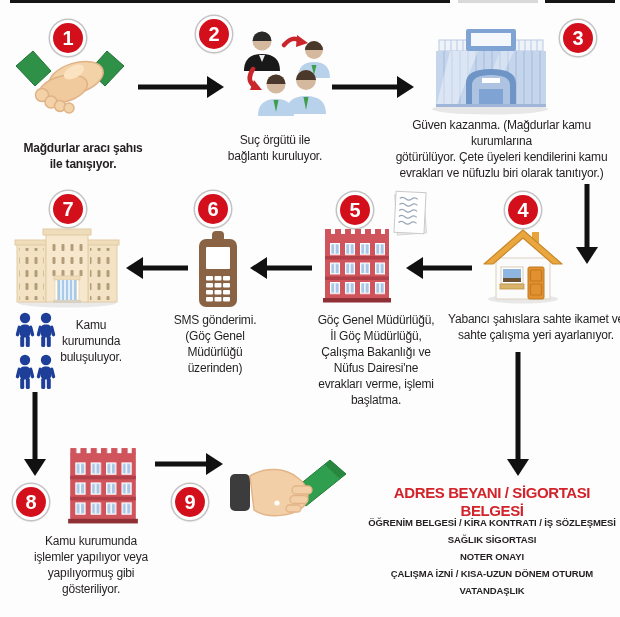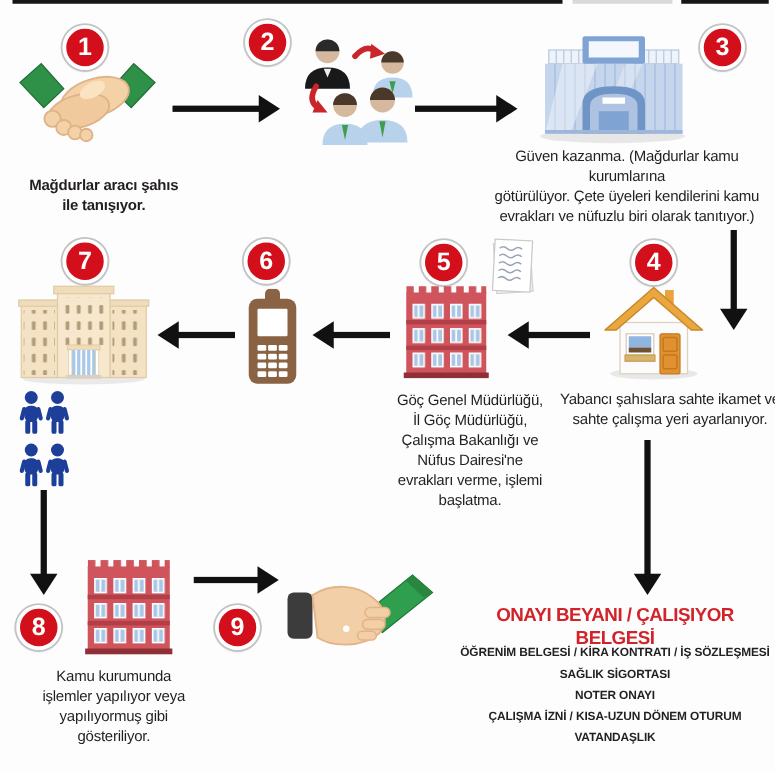--- a/index.html
+++ b/index.html
@@ -116,20 +116,22 @@
     <polygon points="35.5,72 38,84 40.5,72" fill="#3f9e4d"></polygon>
     <circle cx="68" cy="52" r="10" fill="#d4b99e"></circle>
     <path d="M58,52 a10,10 0 0 1 20,0 z" fill="#4a382a"></path>
     <path d="M48,86 q0,-18 20,-18 q20,0 20,18 z" fill="#b9d2ec"></path>
     <polygon points="65.5,69 68,82 70.5,69" fill="#3f9e4d"></polygon>
     <path d="M46,17 Q55,7 62,13" stroke="#c9252b" stroke-width="4.5" fill="none" stroke-linecap="round"></path>
     <polygon points="59,7 70,15 58,19" fill="#c9252b"></polygon>
     <path d="M15,41 Q8,52 16,58" stroke="#c9252b" stroke-width="4.5" fill="none" stroke-linecap="round"></path>
     <polygon points="12,62 24,62 16,52" fill="#c9252b"></polygon>
   </svg>
+  <div class="cap" style="left:212px;top:132px;width:126px;">Suç örgütü ile
+bağlantı kuruluyor.</div>
 
   <div class="harrow right" style="left:332px;top:75px;width:82px;">
       <div class="shaft"></div>
       <div class="head"></div>
     </div>
 
   <svg class="icon" style="left:426px;top:24px;" width="132" height="92" viewBox="0 0 132 92">
     <ellipse cx="64" cy="85" rx="58" ry="5.5" fill="#e7e7e7"></ellipse>
     <rect x="13" y="16" width="36" height="11" fill="#eef2f9" stroke="#b9c9e2"></rect>
     <path d="M19,16 v11 M25,16 v11 M31,16 v11 M37,16 v11 M43,16 v11" stroke="#b9c9e2" stroke-width="1"></path>
@@ -225,20 +227,24 @@
         <rect x="17.5" y="52" width="7" height="4.5" rx="1"></rect>
         <rect x="26" y="52" width="7" height="4.5" rx="1"></rect>
       <rect x="9" y="59" width="7" height="4.5" rx="1"></rect>
         <rect x="17.5" y="59" width="7" height="4.5" rx="1"></rect>
         <rect x="26" y="59" width="7" height="4.5" rx="1"></rect>
       <rect x="9" y="66" width="7" height="4.5" rx="1"></rect>
         <rect x="17.5" y="66" width="7" height="4.5" rx="1"></rect>
         <rect x="26" y="66" width="7" height="4.5" rx="1"></rect>
     </g>
   </svg>
+  <div class="cap" style="left:173px;top:312px;width:84px;">SMS gönderimi.
+(Göç Genel
+Müdürlüğü
+üzerinden)</div>
 
   <div class="harrow left" style="left:126px;top:256px;width:62px;">
       <div class="shaft"></div>
       <div class="head"></div>
     </div>
 
   <div class="badge" style="left:50px;top:191px;">
       <span>7</span>
     </div>
   <svg class="icon" style="left:14px;top:228px;" width="106" height="80" viewBox="0 0 106 80">
@@ -288,20 +294,23 @@
       <g transform="translate(31,46)">
           <circle cx="0" cy="4" r="5.2"></circle>
           <rect x="-5.5" y="10.5" width="11" height="13" rx="4.5"></rect>
           <rect x="-4.8" y="22" width="4" height="11" rx="1.5"></rect>
           <rect x="0.8" y="22" width="4" height="11" rx="1.5"></rect>
           <rect x="-8.3" y="11.5" width="3.4" height="11" rx="1.7" transform="rotate(14 -6.6 17)"></rect>
           <rect x="4.9" y="11.5" width="3.4" height="11" rx="1.7" transform="rotate(-14 6.6 17)"></rect>
         </g>
     </g>
   </svg>
+  <div class="cap" style="left:56px;top:317px;width:70px;">Kamu
+kurumunda
+buluşuluyor.</div>
 
   <div class="varrow" style="left:23px;top:392px;height:84px;">
       <div class="shaft"></div>
       <div class="head"></div>
     </div>
 
   <div class="badge" style="left:13px;top:484px;">
       <span>8</span>
     </div>
   <svg class="icon" style="left:67px;top:446px;" width="72" height="80">
@@ -329,21 +338,21 @@
     <rect x="62" y="51.5" width="18" height="8" rx="4" fill="#f2cfa6" stroke="#e3b488" stroke-width="1.3"></rect>
     <rect x="58" y="61" width="15" height="7" rx="3.5" fill="#f2cfa6" stroke="#e3b488" stroke-width="1.3"></rect>
     <circle cx="49" cy="59" r="2.6" fill="#ffffff"></circle>
   </svg>
 
   <div class="varrow" style="left:506px;top:352px;height:124px;">
       <div class="shaft"></div>
       <div class="head"></div>
     </div>
 
-  <div class="adres-title">ONAYI BEYANI / ÇALIŞIYOR BELGESİ</div>
+  <div class="adres-title">ADRES BEYANI / SİGORTASI BELGESİ</div>
   <div class="adres-items">
     <div>ÖĞRENİM BELGESİ / KİRA KONTRATI / İŞ SÖZLEŞMESİ</div>
     <div>SAĞLIK SİGORTASI</div>
     <div>NOTER ONAYI</div>
     <div>ÇALIŞMA İZNİ / KISA-UZUN DÖNEM OTURUM</div>
     <div>VATANDAŞLIK</div>
   </div>
 
 </div>
 

